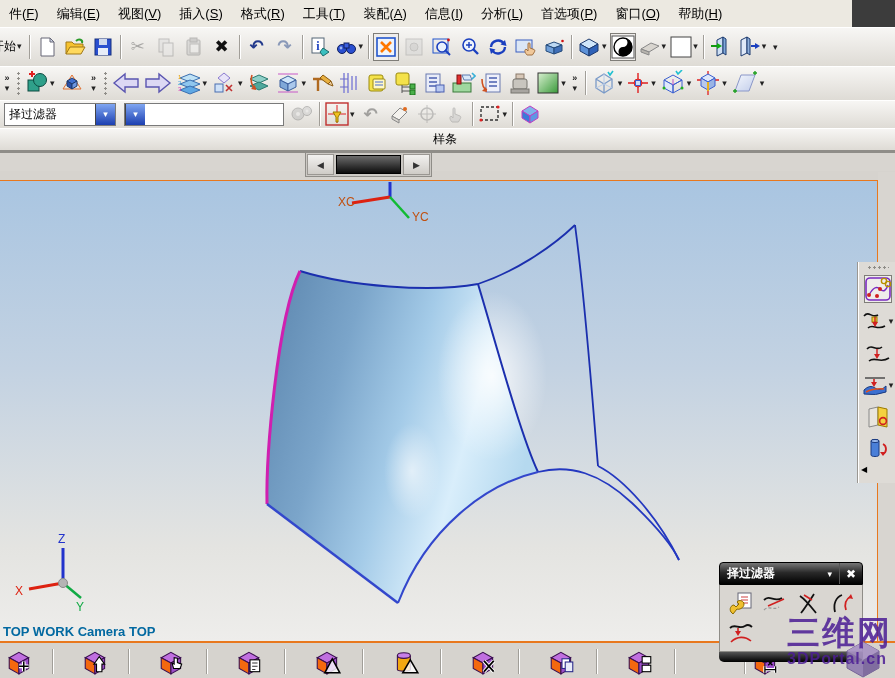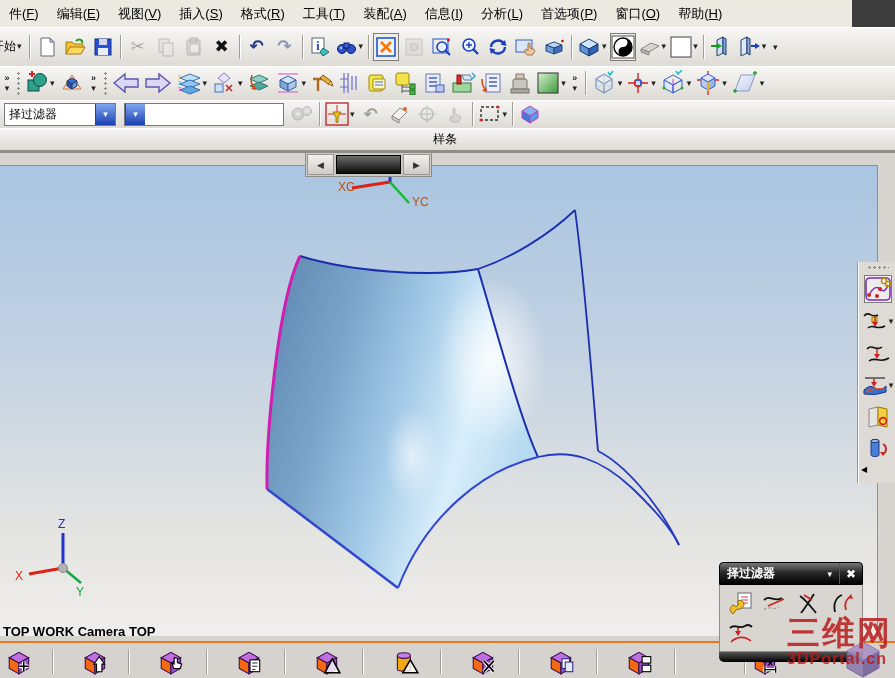--- a/index.html
+++ b/index.html
@@ -32,26 +32,26 @@
   .stack{display:flex;flex-direction:column;align-items:center;justify-content:center;
          font-size:9px;line-height:10px;color:#222;width:14px;font-weight:bold;flex:0 0 auto;}
   .glyph{font-size:17px;font-weight:bold;line-height:1;}
   .start{font-size:12px;display:flex;align-items:center;padding:0 4px 0 0;margin-left:-10px;white-space:nowrap;}
   
   .combo{display:flex;align-items:stretch;height:21px;background:#fff;border:1px solid #7a7a7a;margin:0 4px;flex:0 0 auto;}
   .combo .val{flex:1;font-size:12px;padding:2px 4px 0 4px;white-space:nowrap;overflow:hidden;color:#000;}
   .combo .btn{width:19px;background:linear-gradient(#7fa6f2,#1c3fb0);color:#fff;display:flex;
               align-items:center;justify-content:center;font-size:9px;border-left:1px solid #444;}
   
-  .viewport{position:absolute;left:0;top:165px;width:877px;height:470px;
+  .viewport{position:absolute;left:0;top:180px;width:877px;height:470px;
             background:linear-gradient(#a9c5e1,#c3d2e2 40%,#e4e4e1 78%,#efeeec);
             border-top:1px solid #e8781e;border-right:1px solid #e8781e;}
   .orange-bottom{position:absolute;top:641px;left:0;width:895px;height:2px;background:#e8781e;}
   .right-strip{position:absolute;left:878px;top:172px;width:17px;height:469px;background:#d8d5d0;}
-  .status{position:absolute;left:3px;top:624px;font-size:13px;font-weight:bold;color:#000000;z-index:5;}
+  .status{position:absolute;left:3px;top:624px;font-size:13px;font-weight:bold;color:#0369a1;z-index:5;}
   
   .scrollw{position:absolute;left:305px;top:152px;width:125px;height:23px;background:#ccc9c4;
            border:1px solid #8f8d88;display:flex;z-index:8;}
   .sbtn{width:25px;background:linear-gradient(#f2f1ef,#cfccc7);border:1px solid #9a9792;margin:1px;
         display:flex;align-items:center;justify-content:center;font-size:9px;color:#333;}
   .sthumb{flex:1;margin:2px 1px;background:linear-gradient(#6c6c6c,#0c0c0c);border:1px solid #000;}
   
   .rpanel{position:absolute;left:858px;top:262px;width:37px;height:218px;background:#dedbd6;
           border-left:1px solid #fff;box-shadow:-1px 0 0 #9a9792;display:flex;flex-direction:column;
           align-items:center;padding-top:3px;z-index:6;}
@@ -65,21 +65,21 @@
           border-radius:4px 4px 0 0;display:flex;align-items:center;color:#fff;font-weight:bold;
           font-size:12px;padding:0 0 0 7px;}
   .ptitle .pcaret{margin-left:auto;color:#fff;font-size:9px;padding:0 7px;}
   .pclose{width:22px;align-self:stretch;display:flex;align-items:center;justify-content:center;
           border-left:1px solid #555;color:#fff;font-weight:bold;font-size:12px;}
   .pbody{height:63px;background:#d9d6d1;border:1px solid #8f8d88;border-top:none;
          padding:3px 2px 0 4px;display:flex;flex-wrap:wrap;align-content:flex-start;}
   .pbody .i{width:30px;height:28px;margin:0 1px;}
   .pbottom{height:10px;background:linear-gradient(#555,#000);border-radius:0 0 5px 5px;}
   
-  .wm{position:absolute;left:787px;top:615px;z-index:40;color:#b91c1c;opacity:.85;pointer-events:none;}
+  .wm{position:absolute;left:787px;top:615px;z-index:40;color:#4c1d95;opacity:.85;pointer-events:none;}
   .wm1{font-size:33px;font-weight:bold;letter-spacing:2px;line-height:35px;white-space:nowrap;}
   .wm2{font-size:16px;font-weight:bold;letter-spacing:1px;white-space:nowrap;}
   .wmhex{position:absolute;left:845px;top:640px;z-index:39;opacity:.9;}
   
   .bottombar{position:absolute;top:643px;left:0;width:895px;height:35px;background:#d6d3ce;}
   .bcell{position:absolute;top:5px;width:28px;height:28px;}
   .bsep{position:absolute;top:6px;width:1px;height:25px;background:#a19e98;box-shadow:1px 0 0 #fff;}
 </style>
 </head>
 <body>

